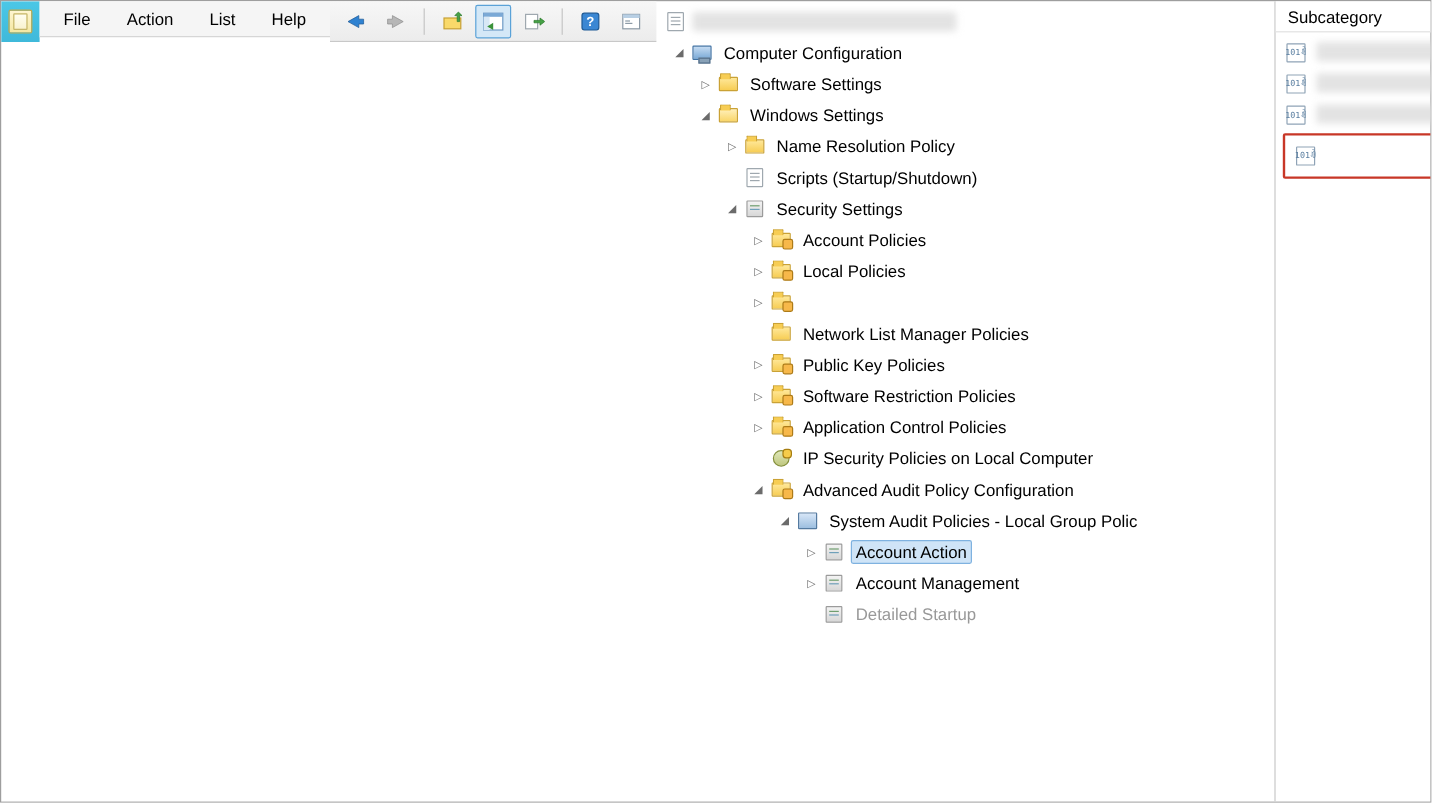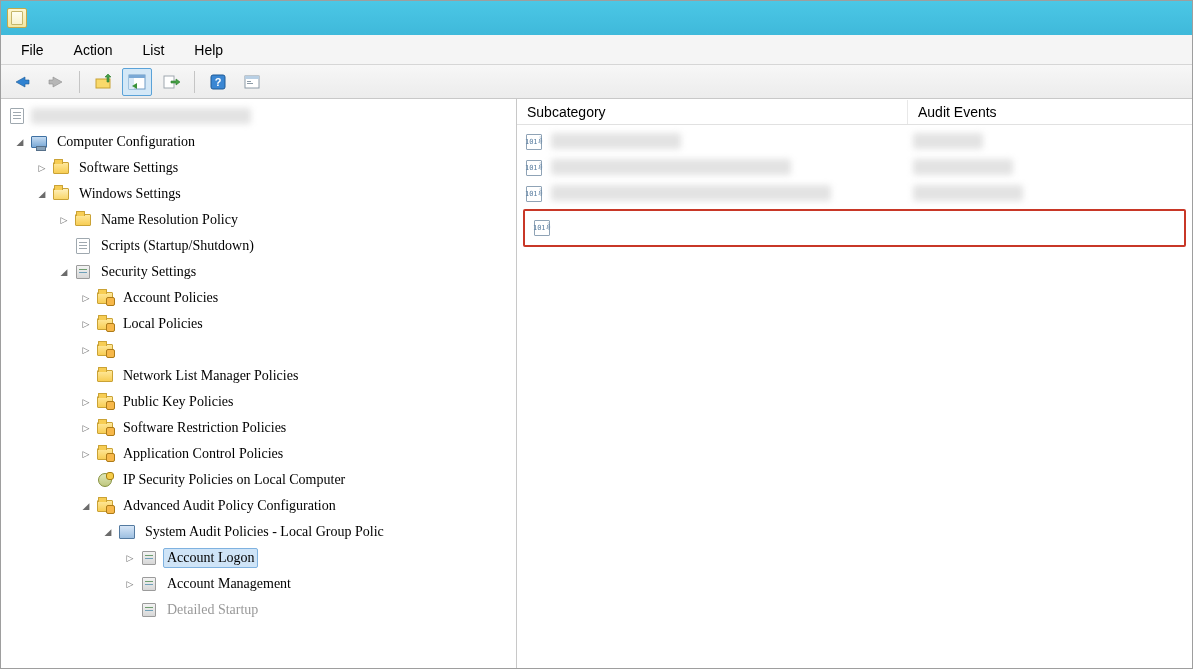--- a/index.html
+++ b/index.html
@@ -1,17 +1,17 @@
 <!DOCTYPE html>
 <html><head>
 <meta charset="utf-8">
 <style>
   * { box-sizing: border-box; }
   html, body { margin: 0; padding: 0; font-family: "Segoe UI", Tahoma, sans-serif; font-size: 14px; background: #fff; }
-  .window { width: 1193px; height: 669px; display: flex; flex-direction: column; border: 1px solid #9e9e9e; position: relative; overflow: hidden; }
+  .window { width: 1193px; height: 669px; display: flex; flex-direction: row; border: 1px solid #9e9e9e; position: relative; overflow: hidden; }
 
   
   .title-bar { height: 34px; background: linear-gradient(#4bc7e6, #3fb9da); display: flex; align-items: center; padding: 0 6px; }
   .title-bar .app-icon { width: 20px; height: 20px; background: linear-gradient(#fff6d0, #f3e7a2); border: 1px solid #c3a94a; border-radius: 2px; display: flex; align-items: center; justify-content: center; }
 
   
   .menu-bar { height: 30px; background: #f5f5f5; display: flex; align-items: center; padding: 0 6px; border-bottom: 1px solid #d6d6d6; gap: 2px; }
   .menu-item { padding: 4px 14px; border-radius: 2px; cursor: default; }
 
   
@@ -25,21 +25,21 @@
   .tree-pane { width: 516px; border-right: 1px solid #c8c8c8; overflow: hidden; padding: 4px 0 0 4px; }
   .list-pane { flex: 1; overflow: hidden; }
 
   
   .tree ul { list-style: none; margin: 0; padding: 0; }
   .tree li { margin: 0; padding: 0; }
   .node { display: flex; align-items: center; height: 26px; white-space: nowrap; }
   .toggle { width: 14px; height: 14px; display: inline-flex; align-items: center; justify-content: center; color: #6b6b6b; font-size: 9px; cursor: default; margin-right: 2px; }
   .toggle.empty { visibility: hidden; }
   .ticon { width: 20px; height: 18px; display: inline-flex; align-items: center; justify-content: center; margin-right: 4px; }
-  .tlabel { padding: 2px 4px; font-family: Liberation Serif, serif; }
+  .tlabel { padding: 2px 4px; }
   .tlabel.selected { background: #cfe4f7; border: 1px solid #7fb2e0; border-radius: 2px; padding: 1px 3px; }
   .blur-chip { background: #e3e3e3; filter: blur(3px); border-radius: 2px; }
 
   
   .list-header { display: flex; height: 26px; align-items: flex-end; background: #fff; border-bottom: 1px solid #e1e1e1; }
   .list-header .col { padding: 4px 10px; font-weight: 400; }
   .list-header .col + .col { border-left: 1px solid #e8e8e8; }
   .col-sub { width: 390px; }
   .col-evt { flex: 1; }
   .list-body { padding: 4px 6px 0 6px; }
@@ -296,21 +296,21 @@
                                   </span>
                                   <span class="tlabel">System Audit Policies - Local Group Polic</span>
                                 </div>
                               <ul>
                                 <li>
                                     <div class="node" style="padding-left:118px">
                                       <span class="toggle">▷</span>
                                       <span class="ticon">
                                         <div class="ic-pc-item"></div>
                                       </span>
-                                      <span class="tlabel selected">Account Logon</span>
+                                      <span class="tlabel selected">Account Action</span>
                                     </div>
                                   </li>
                                 <li>
                                     <div class="node" style="padding-left:118px">
                                       <span class="toggle">▷</span>
                                       <span class="ticon">
                                         <div class="ic-pc-item"></div>
                                       </span>
                                       <span class="tlabel">Account Management</span>
                                     </div>

